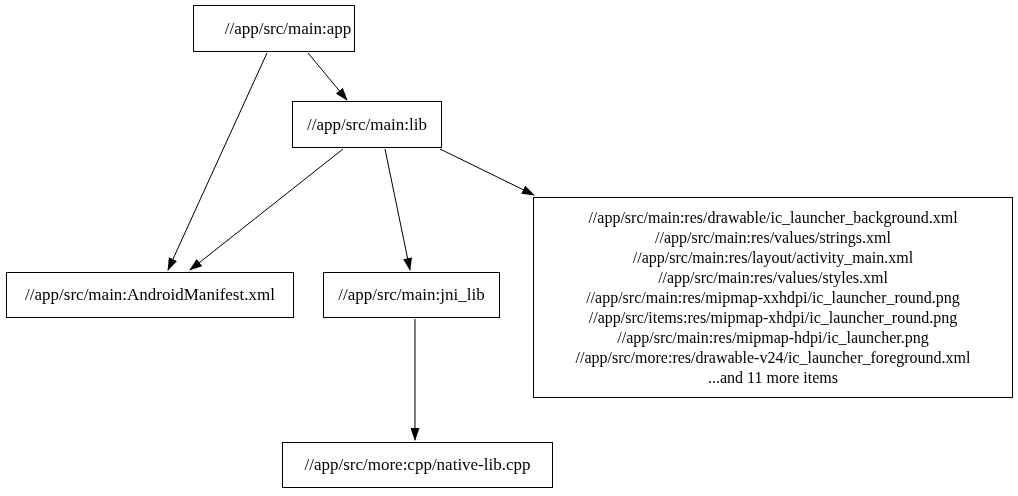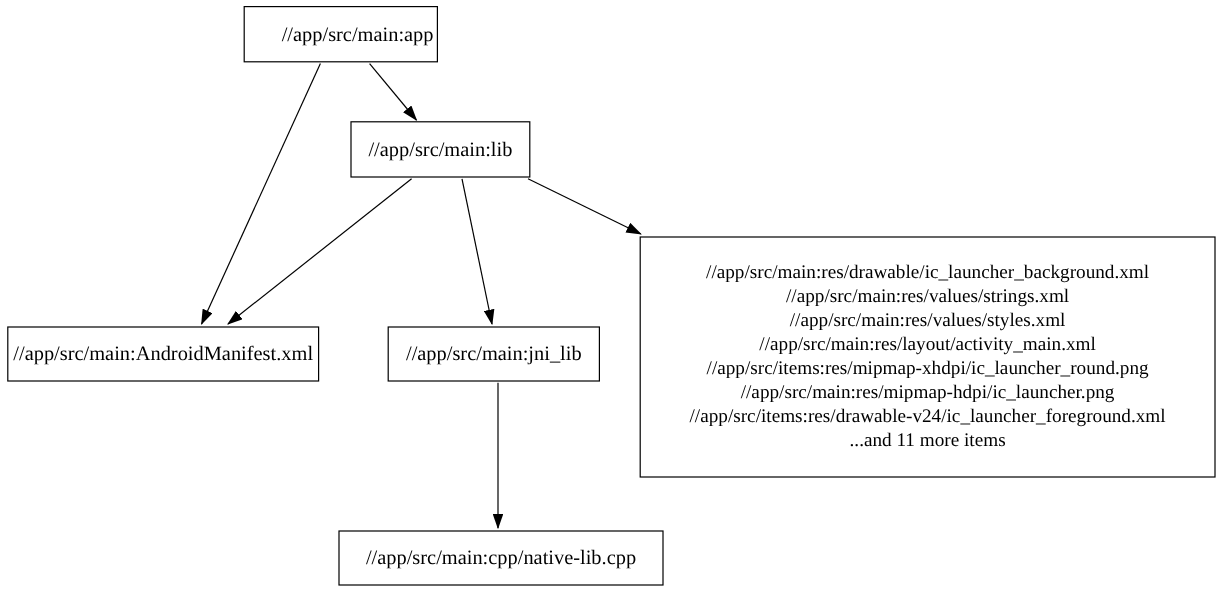--- a/index.html
+++ b/index.html
@@ -35,23 +35,23 @@
     font-size: 17px;
     white-space: nowrap;
   }
   .node.multiline {
     flex-direction: column;
     font-size: 16px;
     line-height: 20px;
     justify-content: center;
   }
   
-  #node-app       { left: 203px; top: 5px;   width: 162px; height: 47px; padding-left: 28px; }
+  #node-app       { left: 193px; top: 5px;   width: 162px; height: 47px; padding-left: 28px; }
   #node-lib       { left: 292px; top: 101px; width: 150px; height: 47px; }
-  #node-manifest  { left: 6px;   top: 272px; width: 260px; height: 46px; }
+  #node-manifest  { left: 6px;   top: 272px; width: 288px; height: 46px; }
   #node-jni-lib   { left: 323px; top: 272px; width: 177px; height: 46px; }
   #node-res-group { left: 533px; top: 197px; width: 480px; height: 201px; }
   #node-cpp       { left: 282px; top: 442px; width: 271px; height: 46px; }
 </style>
 </head>
 <body>
 
 <div id="canvas">
 
   <svg id="edge-layer" width="1018" height="496" viewBox="0 0 1018 496" xmlns="http://www.w3.org/2000/svg">
@@ -78,23 +78,24 @@
 
   <div class="node" id="node-lib">//app/src/main:lib</div>
 
   <div class="node" id="node-manifest">//app/src/main:AndroidManifest.xml</div>
 
   <div class="node" id="node-jni-lib">//app/src/main:jni_lib</div>
 
   <div class="node multiline" id="node-res-group">
     <div>//app/src/main:res/drawable/ic_launcher_background.xml</div>
     <div>//app/src/main:res/values/strings.xml</div>
+    <div>//app/src/main:res/layout/activity_main.xml</div>
     <div>//app/src/main:res/values/styles.xml</div>
-    <div>//app/src/main:res/layout/activity_main.xml</div>
+    <div>//app/src/main:res/mipmap-xxhdpi/ic_launcher_round.png</div>
     <div>//app/src/items:res/mipmap-xhdpi/ic_launcher_round.png</div>
     <div>//app/src/main:res/mipmap-hdpi/ic_launcher.png</div>
-    <div>//app/src/items:res/drawable-v24/ic_launcher_foreground.xml</div>
+    <div>//app/src/more:res/drawable-v24/ic_launcher_foreground.xml</div>
     <div>...and 11 more items</div>
   </div>
 
-  <div class="node" id="node-cpp">//app/src/main:cpp/native-lib.cpp</div>
+  <div class="node" id="node-cpp">//app/src/more:cpp/native-lib.cpp</div>
 
 </div>
 
 </body></html>

